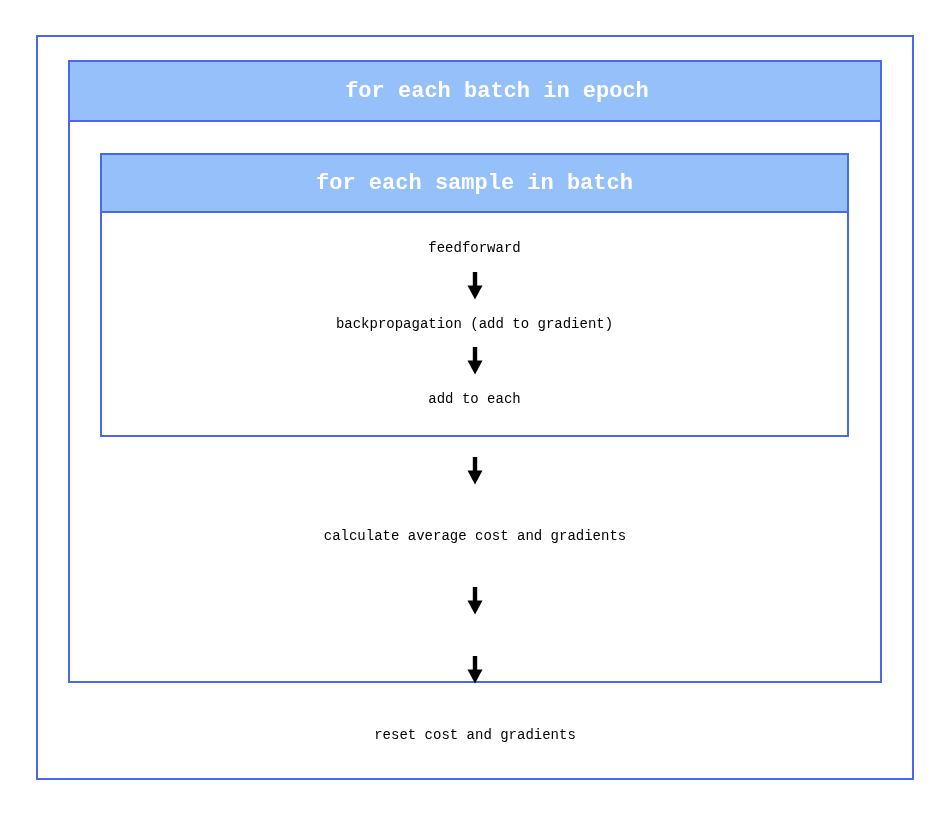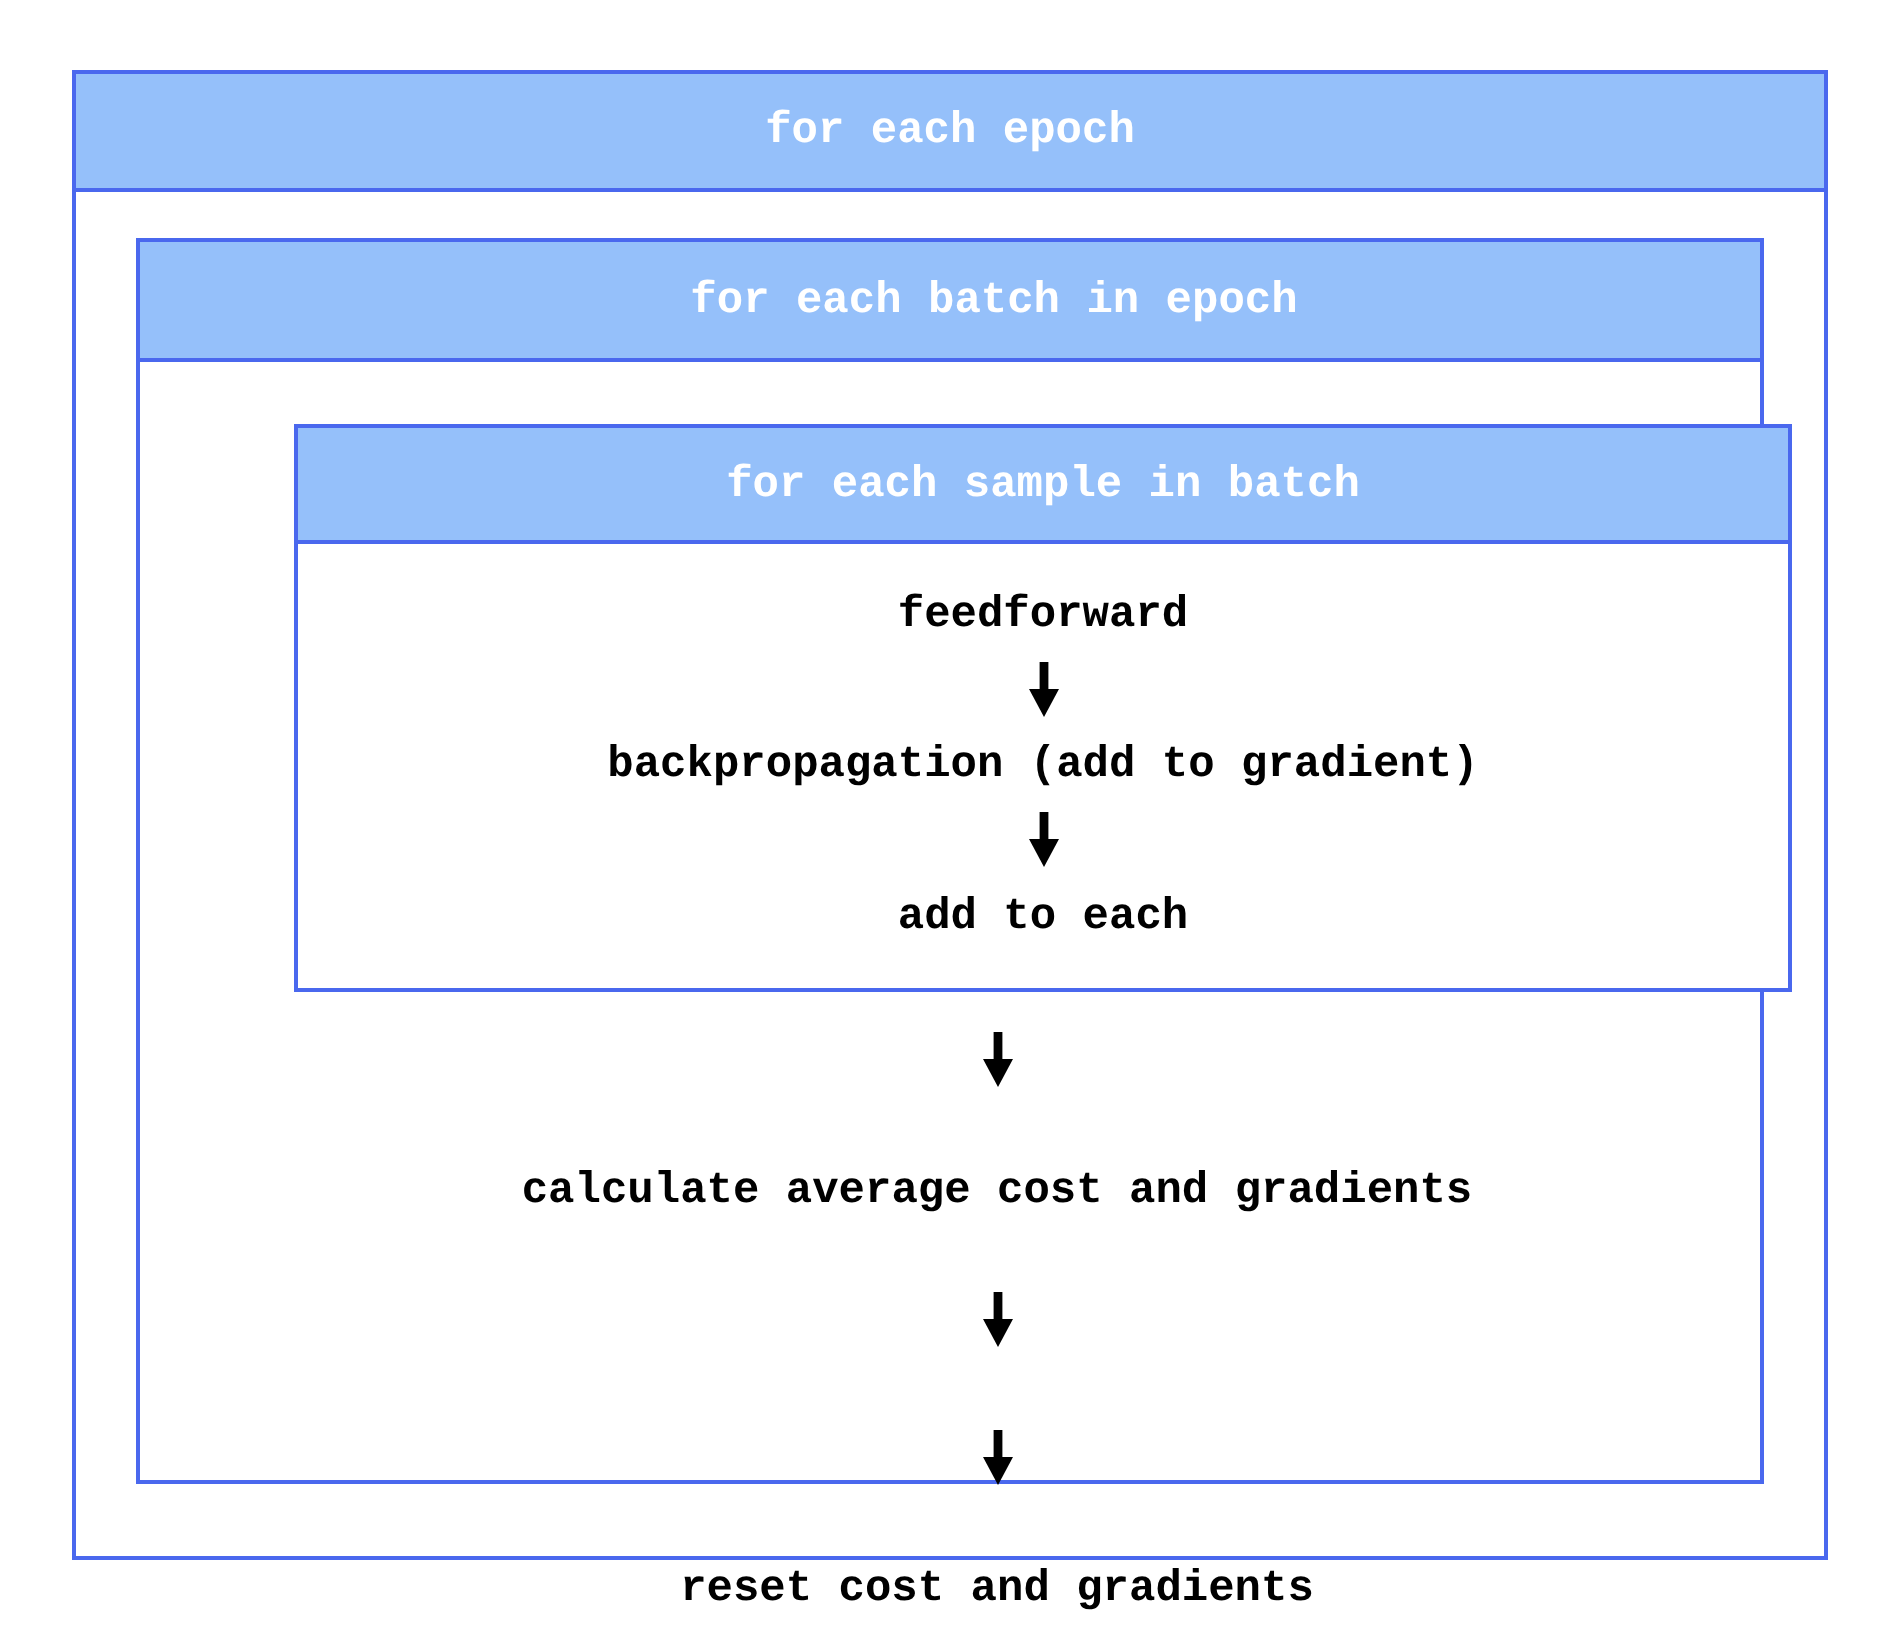--- a/index.html
+++ b/index.html
@@ -40,21 +40,20 @@
   .outer-box > .loop-header { height: 59px; }
   .batch-box {
     margin: 23px 0 0 30px;
     width: 814px; height: 623px;
   }
   .batch-box > .loop-header { height: 60px; padding-left: 44px; }
   .batch-content {
     display: flex;
     flex-direction: column;
     height: 559px; 
-    margin-left: 47px;
   }
   .sample-box {
     margin: 31px 0 0 30px;
     width: 749px; height: 284px;
     flex: none;
   }
   .sample-box > .loop-header { height: 58px; }
   .flow {
     display: flex;
     flex-direction: column;
@@ -69,39 +68,36 @@
     flex: 1;
     padding: 20px 0 12px;
     gap: 41px;
   }
   .flow-step {
     height: 20px;
     display: flex;
     align-items: center;
     justify-content: center;
     color: var(--body-text);
-    font-size: 22px;
-    font-weight: bold;
+    font-size: 14px;
+    font-weight: normal;
     white-space: pre;
   }
   .flow-arrow {
     height: 28px;
     display: flex;
     align-items: center;
     justify-content: center;
   }
   .flow-arrow svg { display: block; }
 </style>
 </head>
 <body>
 
 <div class="outer-box loop-box">
-  <div class="loop-header">
-    <span>for each epoch</span>
-  </div>
 
   <div class="batch-box loop-box">
     <div class="loop-header">
       <span>for each batch in epoch</span>
     </div>
 
     <div class="batch-content">
 
       <div class="sample-box loop-box">
         <div class="loop-header">

